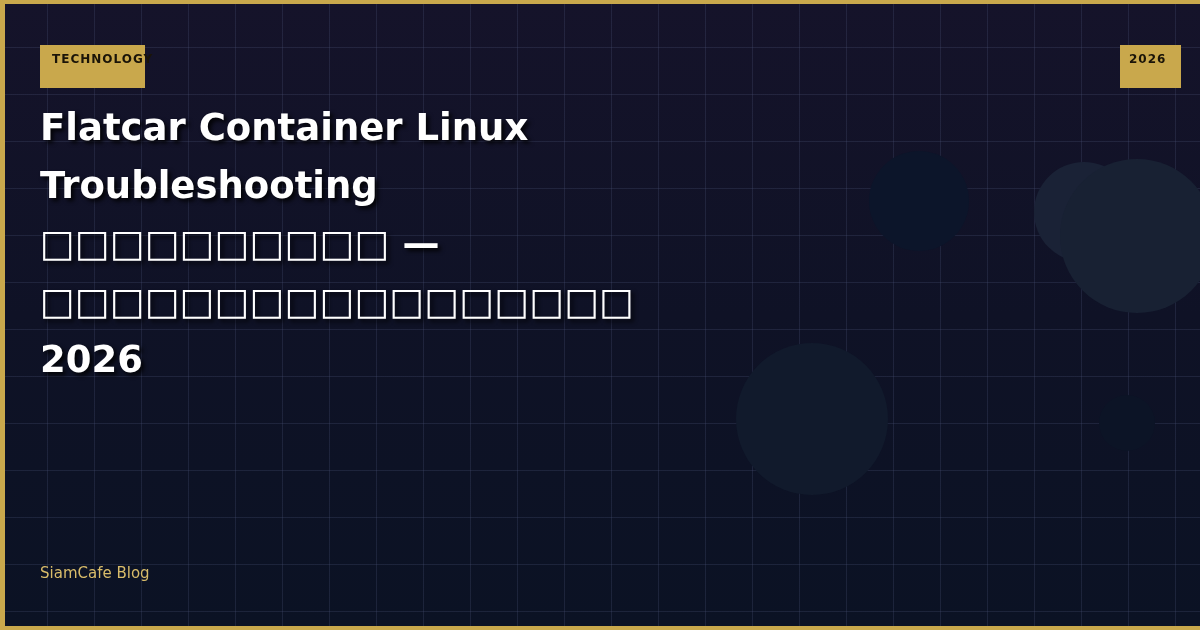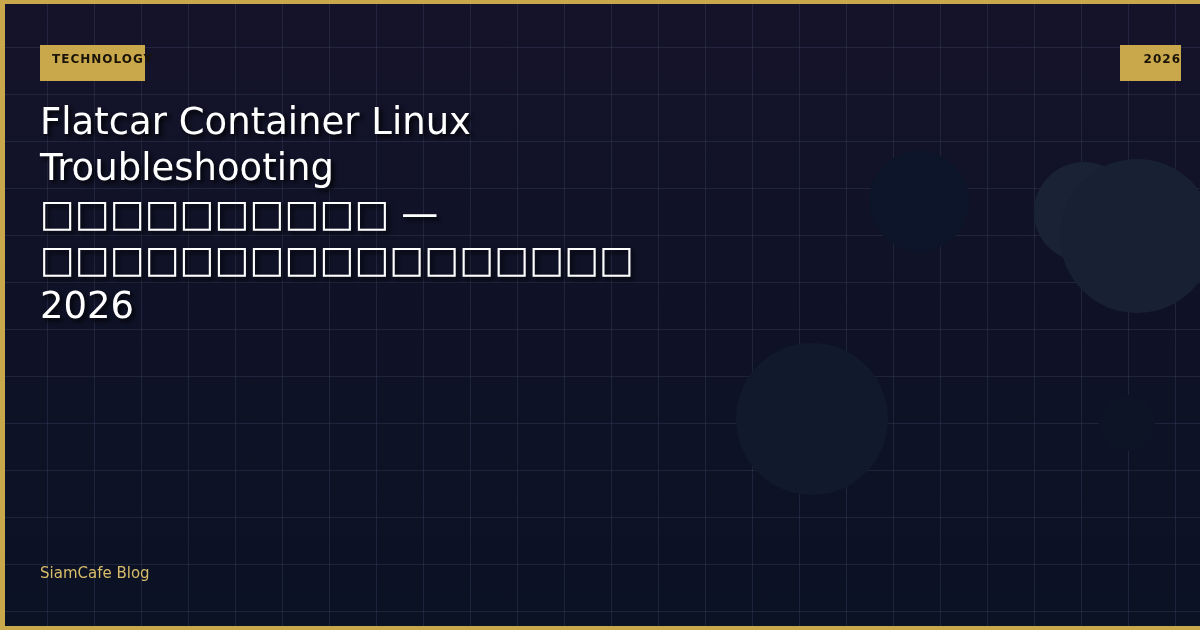--- a/index.html
+++ b/index.html
@@ -16,27 +16,27 @@
       background-image:
         linear-gradient(to right, rgba(90,100,140,0.22) 1px, transparent 1px),
         linear-gradient(to bottom, rgba(90,100,140,0.22) 1px, transparent 1px);
       background-size: 47px 47px;
       background-position: 0 0;
     }
     .circle { position: absolute; border-radius: 50%; }
     .badge {
       position: absolute; background: #c9a84c; color: #1a1408;
       font-weight: bold; font-size: 12px; letter-spacing: 1px;
-      height: 36px; line-height: 28px; box-sizing: border-box; white-space: nowrap;
+      height: 43px; line-height: 28px; box-sizing: border-box; white-space: nowrap;
     }
     .badge-cat { left: 35px; top: 41px; width: 105px; padding-left: 12px; overflow: visible; }
-    .badge-year { left: 1115px; top: 41px; width: 61px; padding-left: 9px; text-align: right; }
+    .badge-year { left: 1115px; top: 41px; width: 61px; padding-left: 9px; }
     .title {
       position: absolute; left: 35px; top: 95px; margin: 0; width: 640px;
-      color: #ffffff; font-weight: normal; font-size: 37px; line-height: 46px;
+      color: #ffffff; font-weight: bold; font-size: 37px; line-height: 58px;
       text-shadow: 3px 3px 4px rgba(0,0,0,0.85);
     }
     .footer {
       position: absolute; left: 35px; top: 560px; color: #d9bc6a; font-size: 15px;
     }
   </style>
 </head>
 <body>
 
 <div class="card">

